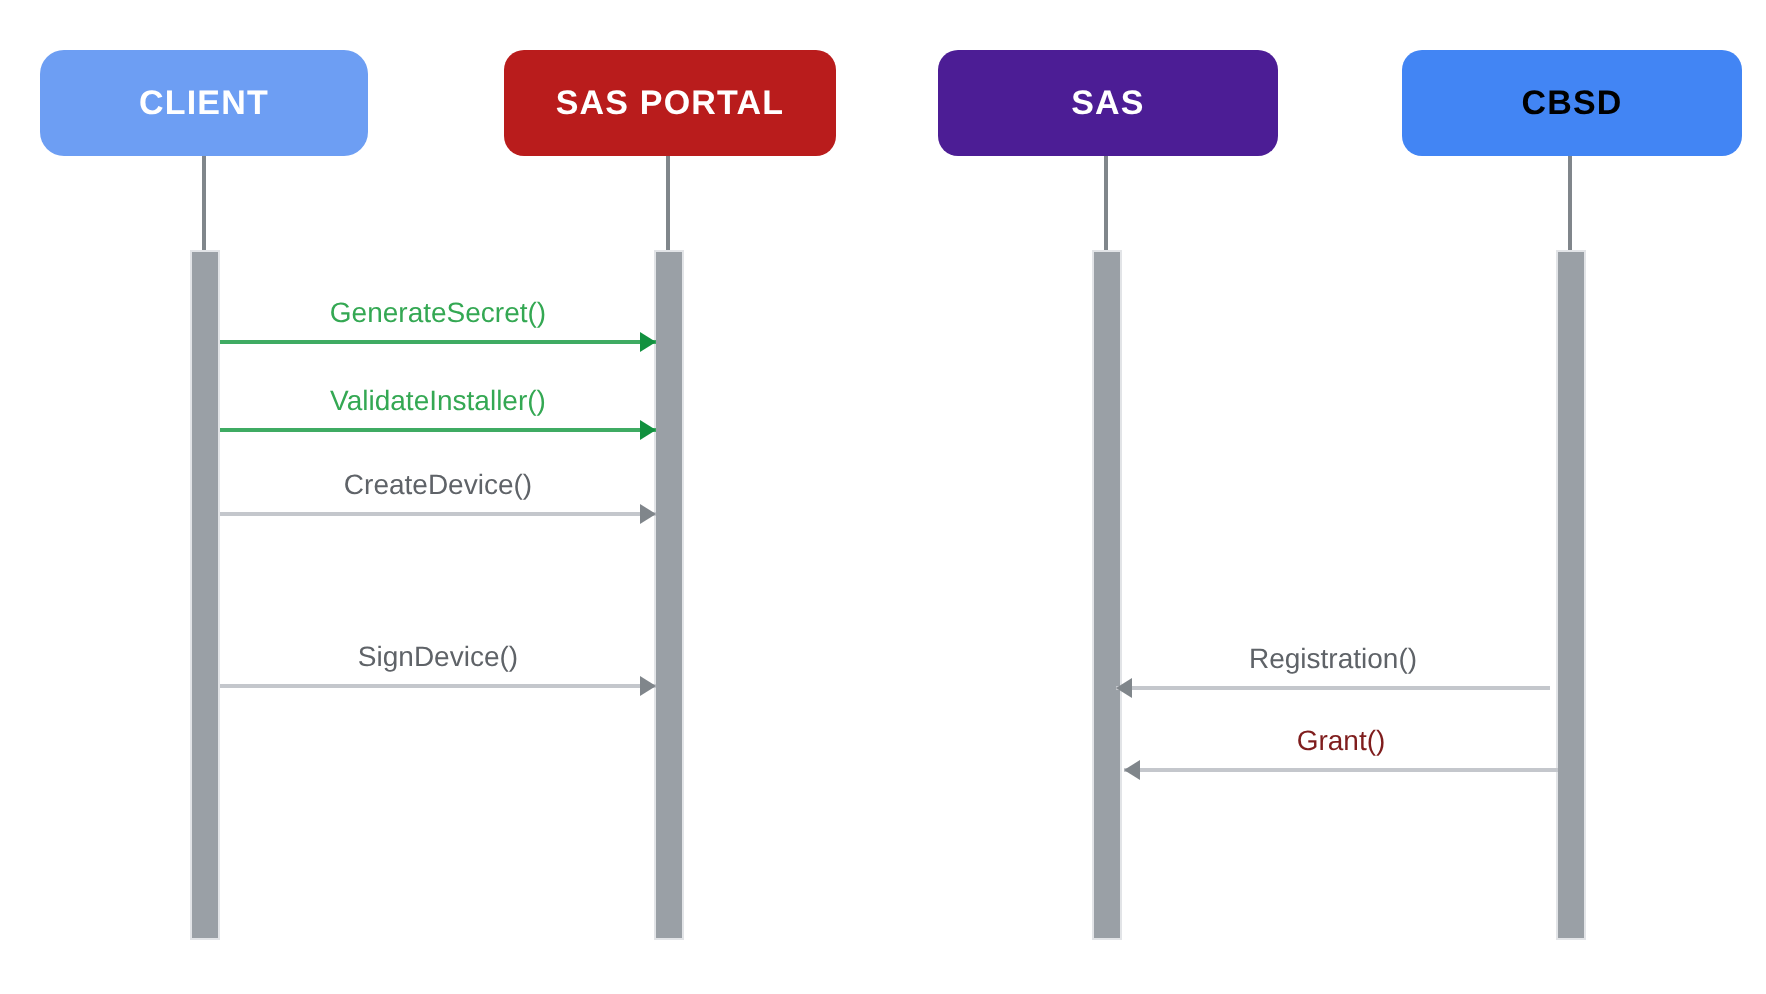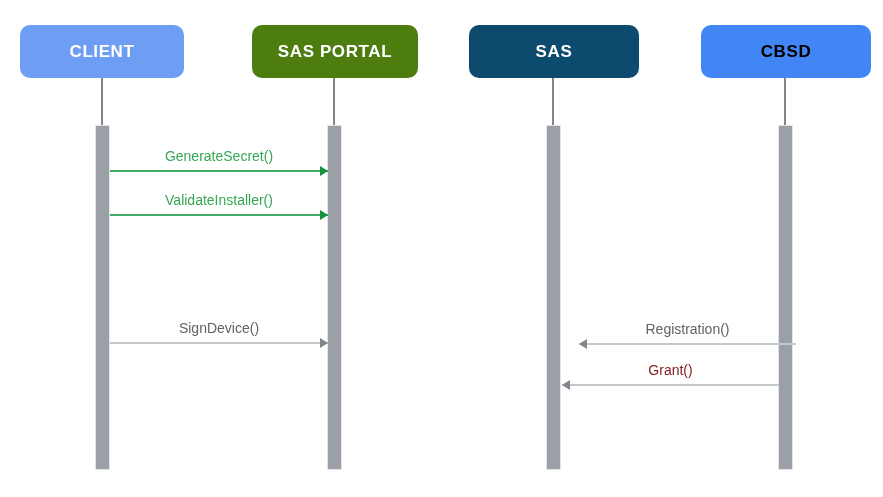--- a/index.html
+++ b/index.html
@@ -98,37 +98,37 @@
   .activation-bar.a0 { left: 95px;  }
   .activation-bar.a1 { left: 327px; }
   .activation-bar.a2 { left: 546px; }
   .activation-bar.a3 { left: 778px; }
 
   
   .message.m0 { left: 110px; top: 146px; width: 218px; }
   .message.m1 { left: 110px; top: 190px; width: 218px; }
   .message.m2 { left: 110px; top: 232px; width: 218px; }
   .message.m3 { left: 110px; top: 274px; width: 218px; margin-top: 44px; }
-  .message.m4 { left: 579px; top: 319px; width: 217px; }
+  .message.m4 { left: 558px; top: 319px; width: 217px; }
   .message.m5 { left: 562px; top: 360px; width: 217px; }
 </style>
 </head>
 <body>
 
 <div class="canvas">
 
-  <div class="actor-box a0" style="background-color: rgb(109, 158, 243); color: rgb(255, 255, 255);">CLIENT</div>
+  <div class="actor-box a0" style="background-color: rgb(109, 158, 243); color: rgb(255, 255, 255); border-radius: 12px;">CLIENT</div>
   <div class="lifeline-stub a0" style="background-color: rgb(128, 134, 139);"></div>
   <div class="activation-bar a0" style="background-color: rgb(154, 160, 166);"></div>
 
-  <div class="actor-box a1" style="background-color: #4d7c0f; color: rgb(255, 255, 255);">SAS PORTAL</div>
+  <div class="actor-box a1" style="background-color: #b91c1c; color: rgb(255, 255, 255);">SAS PORTAL</div>
   <div class="lifeline-stub a1" style="background-color: rgb(128, 134, 139);"></div>
   <div class="activation-bar a1" style="background-color: rgb(154, 160, 166);"></div>
 
-  <div class="actor-box a2" style="background-color: #0c4a6e; color: rgb(255, 255, 255);">SAS</div>
+  <div class="actor-box a2" style="background-color: #4c1d95; color: rgb(255, 255, 255);">SAS</div>
   <div class="lifeline-stub a2" style="background-color: rgb(128, 134, 139);"></div>
   <div class="activation-bar a2" style="background-color: rgb(154, 160, 166);"></div>
 
   <div class="actor-box a3" style="background-color: rgb(66, 133, 244); color: #000000;">CBSD</div>
   <div class="lifeline-stub a3" style="background-color: rgb(128, 134, 139);"></div>
   <div class="activation-bar a3" style="background-color: rgb(154, 160, 166);"></div>
 
   <div class="message m0">
     <span class="msg-label" style="color: rgb(52, 168, 83);">GenerateSecret()</span>
     <div class="msg-line" style="background-color: rgb(63, 171, 99);">
@@ -136,20 +136,26 @@
     </div>
   </div>
 
   <div class="message m1">
     <span class="msg-label" style="color: rgb(52, 168, 83);">ValidateInstaller()</span>
     <div class="msg-line" style="background-color: rgb(63, 171, 99);">
       <span class="arrow-head dir-right" style="border-left-color: rgb(18, 145, 63); border-right-color: rgb(18, 145, 63);"></span>
     </div>
   </div>
 
+  <div class="message m2">
+    <span class="msg-label" style="color: rgb(95, 99, 104);">CreateDevice()</span>
+    <div class="msg-line" style="background-color: rgb(196, 199, 204);">
+      <span class="arrow-head dir-right" style="border-left-color: rgb(128, 134, 139); border-right-color: rgb(128, 134, 139);"></span>
+    </div>
+  </div>
 
   <div class="message m3">
     <span class="msg-label" style="color: rgb(95, 99, 104);">SignDevice()</span>
     <div class="msg-line" style="background-color: rgb(196, 199, 204);">
       <span class="arrow-head dir-right" style="border-left-color: rgb(128, 134, 139); border-right-color: rgb(128, 134, 139);"></span>
     </div>
   </div>
 
   <div class="message m4">
     <span class="msg-label" style="color: rgb(95, 99, 104);">Registration()</span>

